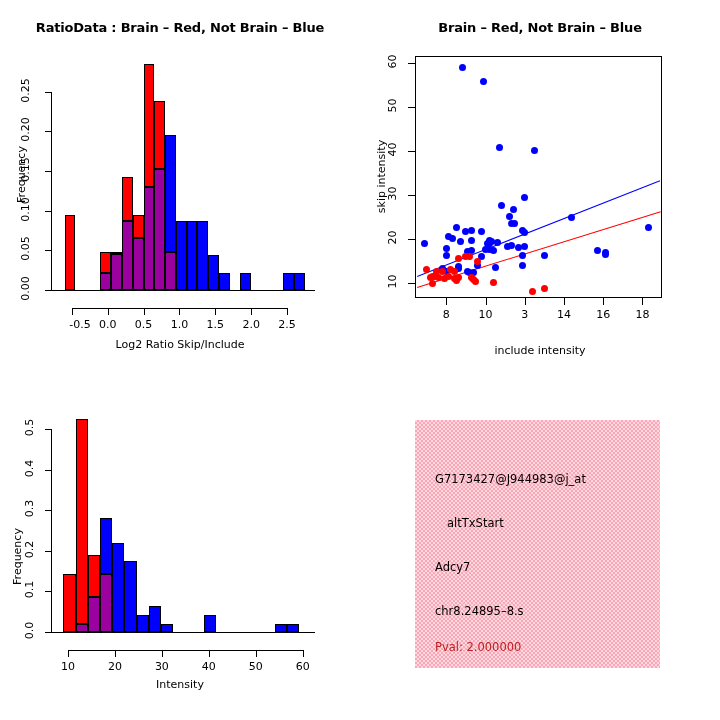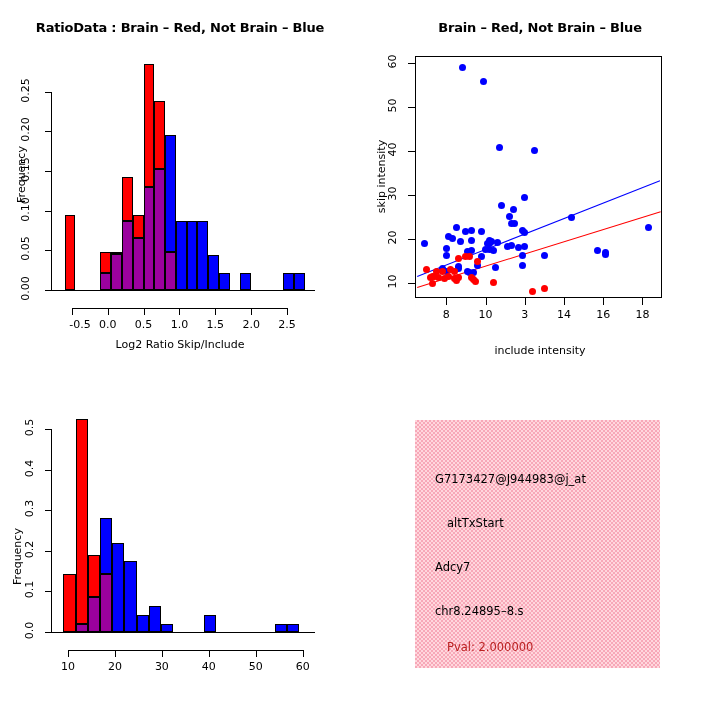--- a/index.html
+++ b/index.html
@@ -238,20 +238,21 @@
           <div class="dot red" style="left: 117.619px; top: 235.4px;"></div>
           <div class="dot red" style="left: 129.381px; top: 232.76px;"></div>
         </div>
       </div>
   </div>
 
   <div class="panel" id="panel-gene">
 
     <div class="ylabel" style="left:-28px;top:190px;width:90px;text-align:center;">Frequency</div>
 
+    <div class="axlabel" style="top:318px;">Intensity</div>
 
     <div class="plotarea" id="gene-plot" style="left:0;top:0;width:360px;height:360px;">
         <div class="axisline" style="left: 51px; top: 69.1698px; width: 1px; height: 202.83px;"></div>
         <div class="tick" style="left: 45px; top: 272px; width: 7px; height: 1px;"></div>
         <div class="ticklab vert" style="left: 15px; top: 264px; width: 28px; text-align: center;">0.0</div>
         <div class="tick" style="left: 45px; top: 231.434px; width: 7px; height: 1px;"></div>
         <div class="ticklab vert" style="left: 15px; top: 223.434px; width: 28px; text-align: center;">0.1</div>
         <div class="tick" style="left: 45px; top: 190.868px; width: 7px; height: 1px;"></div>
         <div class="ticklab vert" style="left: 15px; top: 182.868px; width: 28px; text-align: center;">0.2</div>
         <div class="tick" style="left: 45px; top: 150.302px; width: 7px; height: 1px;"></div>
@@ -291,17 +292,17 @@
         <div class="bar blue" style="left: 286.7px; top: 263.887px; width: 12.2px; height: 8.11321px;"></div>
       </div>
   </div>
 
   <div class="panel" id="panel-info">
     <div class="infobox">
       <div class="infoline" style="top:52px;">G7173427@J944983@j_at</div>
       <div class="infoline" style="top:96px;margin-left:12px;">altTxStart</div>
       <div class="infoline" style="top:140px;">Adcy7</div>
       <div class="infoline" style="top:184px;">chr8.24895–8.s</div>
-      <div class="infoline pval" style="top:220px;padding-left:12px;">Pval: 2.000000</div>
+      <div class="infoline pval" style="top:220px;">Pval: 2.000000</div>
     </div>
   </div>
 
 </div>
 
 </body></html>

